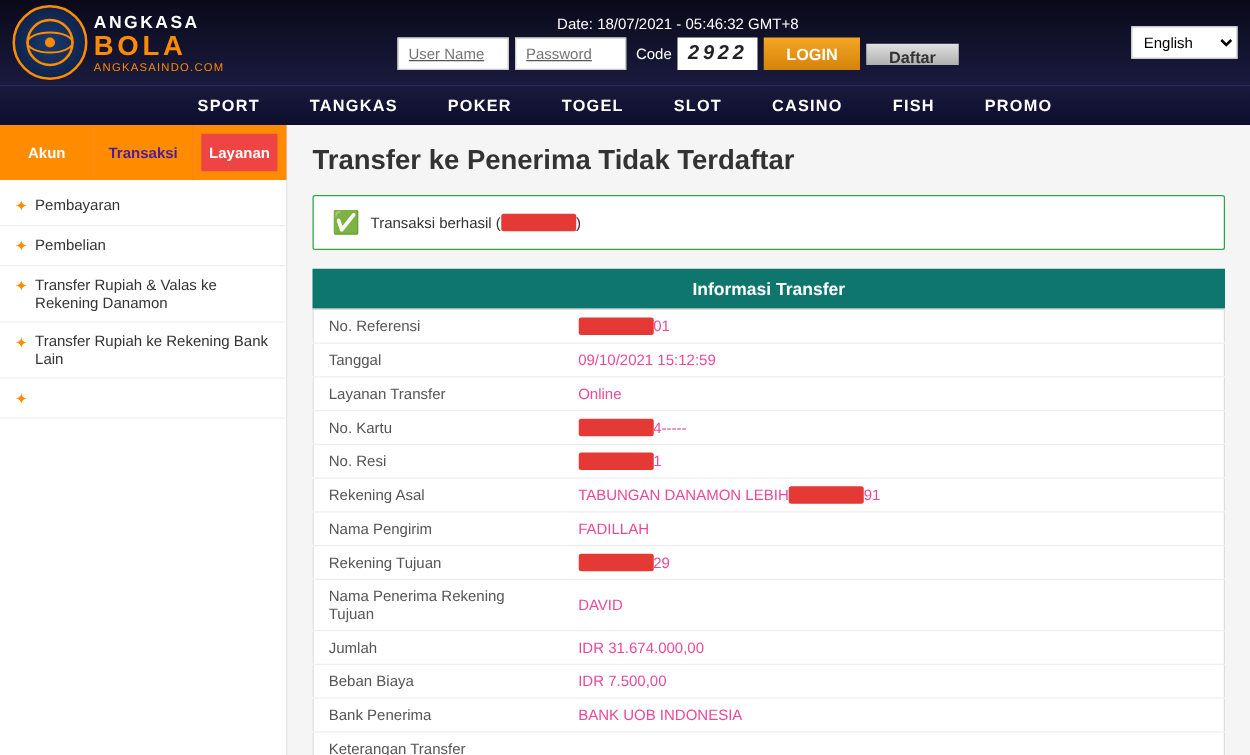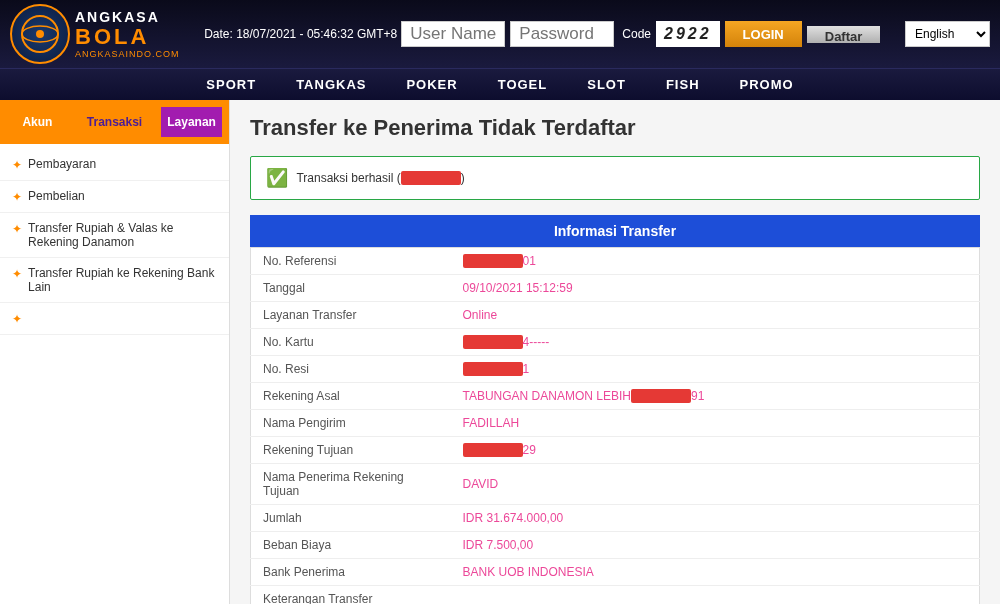--- a/index.html
+++ b/index.html
@@ -25,36 +25,38 @@
       margin-right: 5px;
     }
     .logo-wrapper {
       display: flex;
       align-items: center;
     }
     .logo-texts { display: flex; flex-direction: column; }
 
     .header-center {
       display: flex;
+      flex-direction: column;
       align-items: center;
       gap: 4px;
     }
     .login-row {
       display: flex;
       gap: 5px;
       align-items: center;
     }
     .login-input {
       background: #fff;
       border: 1px solid #ccc;
       padding: 3px 8px;
-      font-size: 17px;
+      font-size: 12px;
       color: #555;
-      width: 104px;
+      width: 89px;
       height: 26px;
+      text-decoration: underline;
     }
     .code-label {
       color: #fff;
       font-size: 12px;
       margin-left: 3px;
     }
     .captcha-box {
       background: #fff;
       color: #222;
       font-size: 16px;
@@ -142,21 +144,21 @@
       background: #ff8c00;
       color: #fff;
       border-color: #ff8c00;
     }
     .sidebar-tab.active-transaksi {
       background: #ff8c00;
       color: #4c1d95;
       border-color: #ff8c00;
     }
     .sidebar-tab.active-layanan {
-      background: #a21caf;
+      background: #ef4444;
       color: #fff;
       border-color: #ff8c00;
     }
     .sidebar-menu { padding: 5px 0; }
     .sidebar-menu-item {
       display: flex;
       align-items: flex-start;
       padding: 8px 12px;
       color: #333;
       cursor: pointer;
@@ -207,21 +209,21 @@
       background: #e53935;
       color: #e53935;
       border-radius: 2px;
       display: inline-block;
       min-width: 60px;
       font-size: 12px;
     }
 
     
     .info-section-title {
-      background: #1d4ed8;
+      background: #0f766e;
       color: #fff;
       font-weight: bold;
       font-size: 14px;
       padding: 8px 15px;
       text-align: center;
       margin-bottom: 0;
     }
     .info-table {
       width: 100%;
       border-collapse: collapse;
@@ -283,20 +285,21 @@
     </select>
   </div>
 </div>
 
 <div class="nav-bar">
   <a class="nav-item">SPORT</a>
   <a class="nav-item">TANGKAS</a>
   <a class="nav-item">POKER</a>
   <a class="nav-item">TOGEL</a>
   <a class="nav-item">SLOT</a>
+  <a class="nav-item">CASINO</a>
   <a class="nav-item">FISH</a>
   <a class="nav-item">PROMO</a>
 </div>
 
 <div class="main-layout">
 
   <div class="sidebar">
     <div class="sidebar-tabs">
       <div class="sidebar-tab active-akun">Akun</div>
       <div class="sidebar-tab active-transaksi">Transaksi</div>

